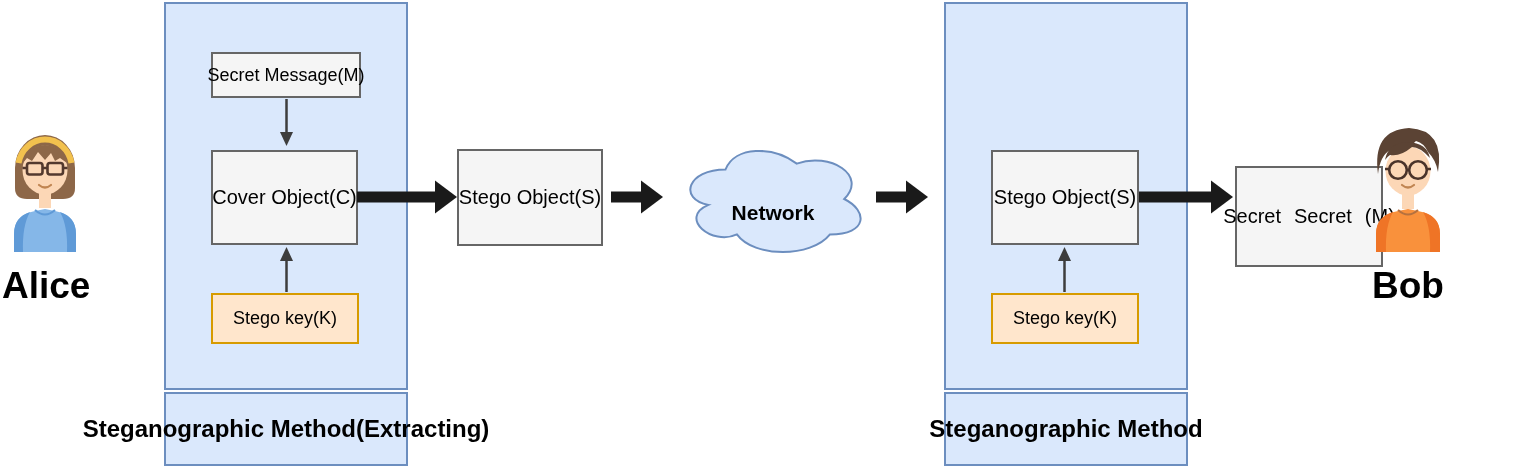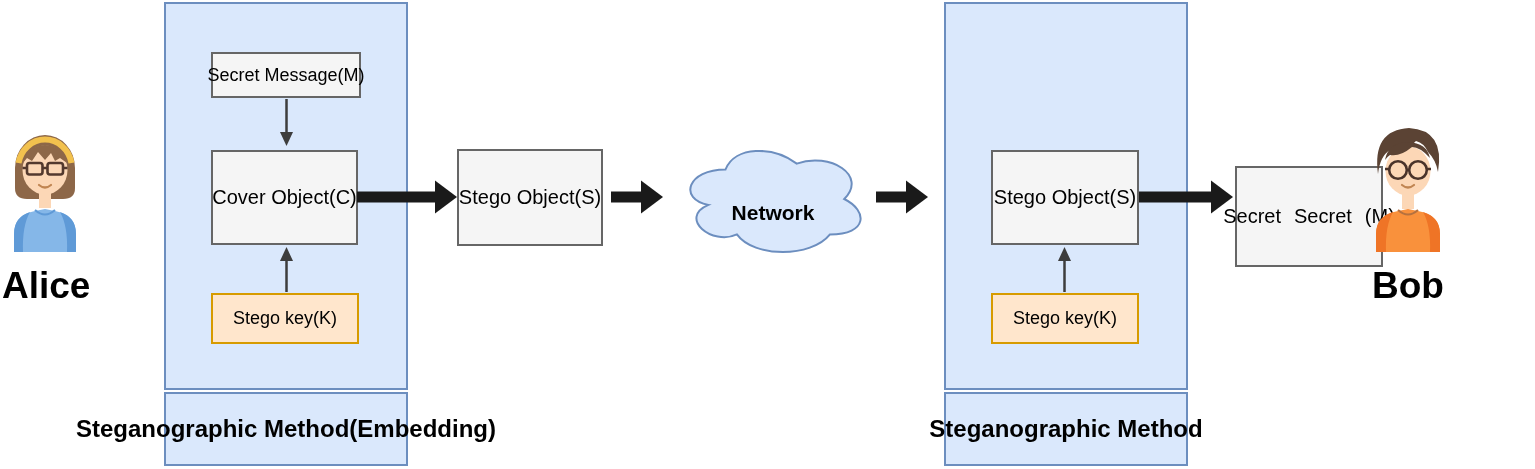--- a/index.html
+++ b/index.html
@@ -54,21 +54,21 @@
       <path d="M12 134 L12 116 Q12 99 28 94 Q20 108 21 134 Z" fill="#5f9ad7"></path>
       <path d="M74 134 L74 116 Q74 99 58 94 Q66 108 65 134 Z" fill="#5f9ad7"></path>
       <path d="M33 92 Q43 101 53 92" fill="none" stroke="#5f9ad7" stroke-width="2"></path>
     </svg>
     <div class="actor-label">Alice</div>
   </div>
 
   <div class="abs panel" style="left:164px; top:2px; width:244px; height:388px;"></div>
   <div class="abs panel-title" style="left:164px; top:392px; width:244px; height:74px;">
     <span class="line">Steganographic Method</span>
-    <span class="line">(Embedding)</span>
+    <span class="line">(Extracting)</span>
   </div>
 
   <div class="abs node fs18" style="left:211px; top:52px; width:150px; height:46px;">
     <span class="line">Secret Message</span>
     <span class="line">(M)</span>
   </div>
 
   <svg class="abs thin-arrow" style="left:278px; top:99px;" width="17" height="48">
     <line x1="8.5" y1="0" x2="8.5" y2="34"></line>
     <polygon points="2,33 15,33 8.5,47"></polygon>

